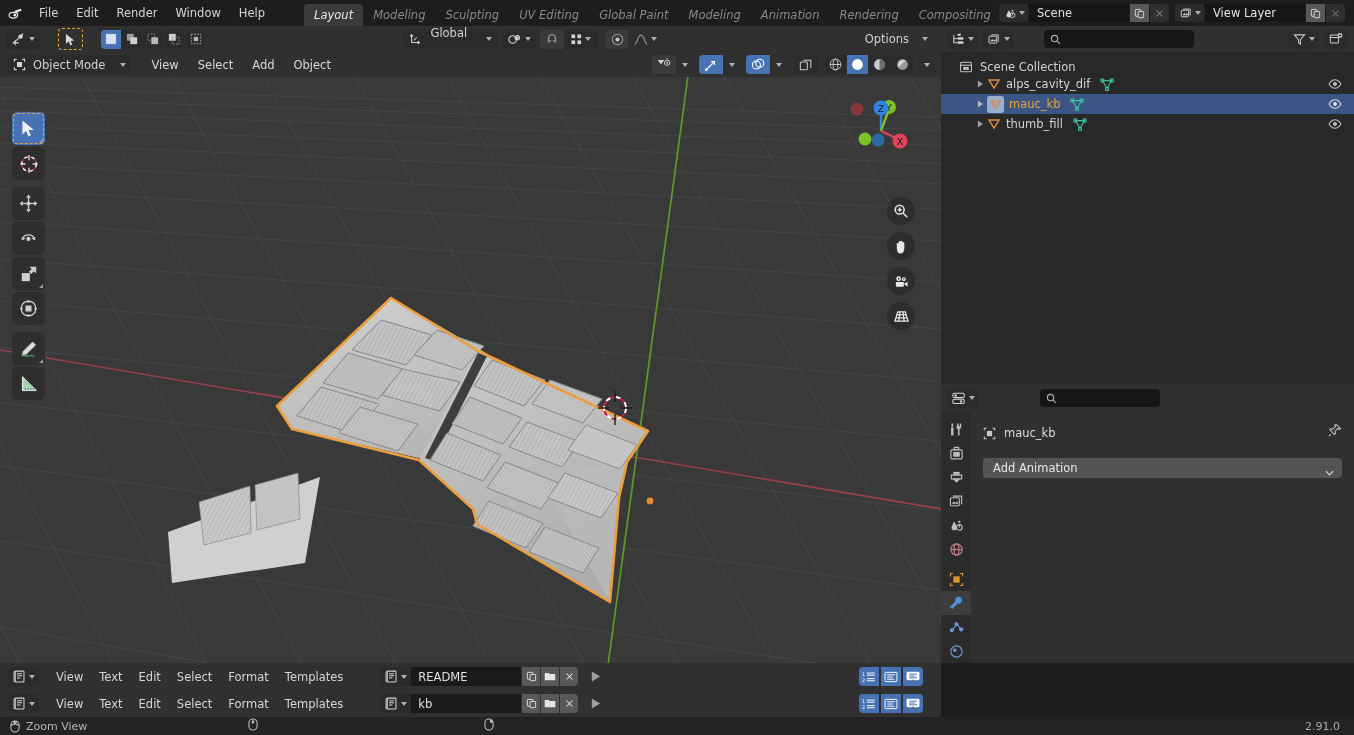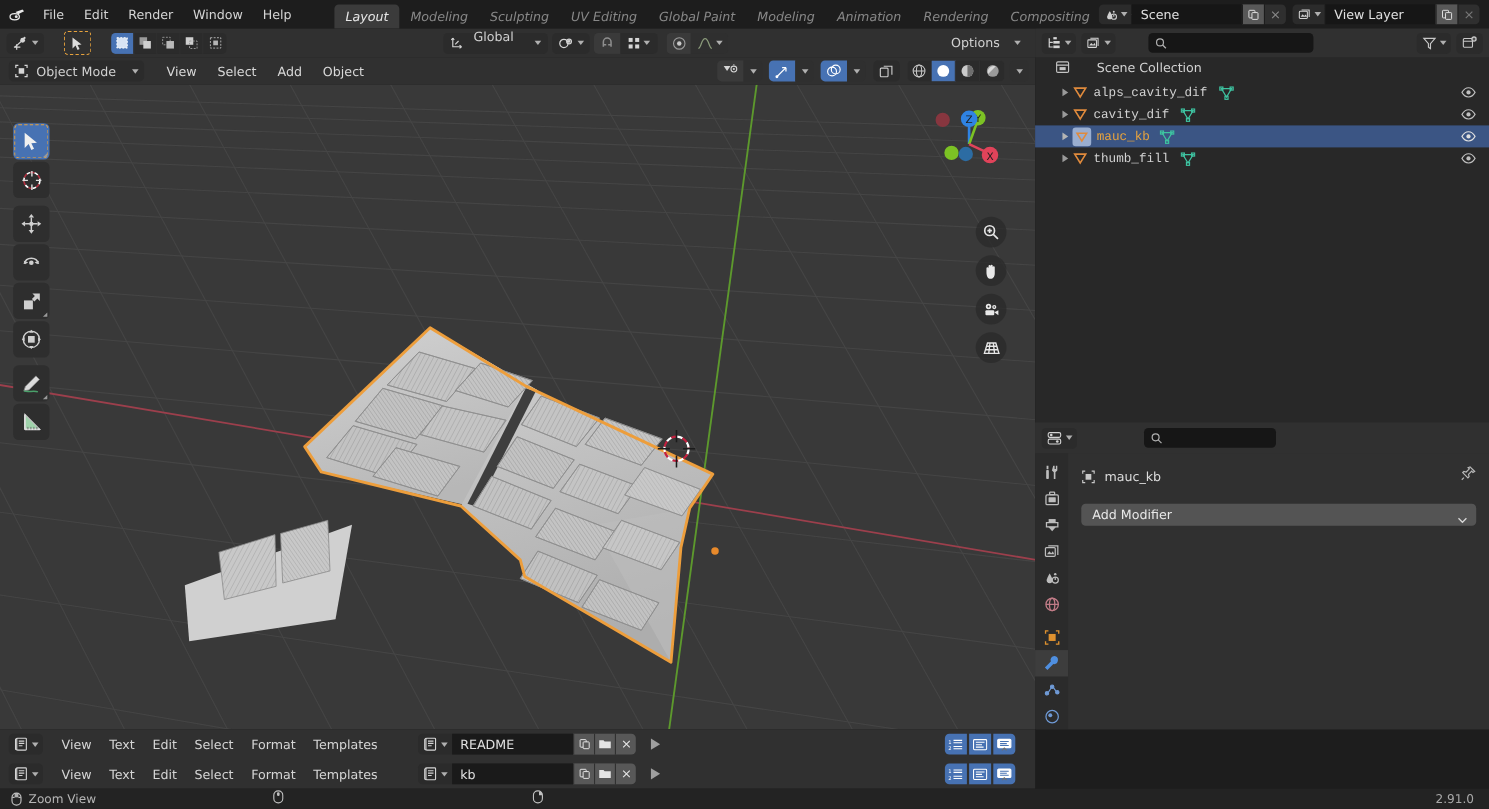--- a/index.html
+++ b/index.html
@@ -107,28 +107,28 @@
   .outliner { position:absolute; left:941px; top:26px; width:413px; height:358px; background:#282828; }
   .ol-header {
     height:26px; background:#303030; display:flex; align-items:center; padding:0 6px; gap:5px;
   }
   .search-box {
     background:#161616; border-radius:4px; height:18px; flex:0 0 150px; display:flex;
     align-items:center; padding:0 6px; gap:4px; color:#808080; font-size:11px;
   }
   .ol-rows { padding-top:2px; }
   .ol-row {
-    height:20px; display:flex; align-items:center; padding-left:20px; gap:0; position:relative;font-family:Liberation Mono, monospace;
+    height:20px; display:flex; align-items:center; padding-left:32px; gap:0; position:relative;
   }
   .ol-row.sel { background:#3b5584; }
   .ol-row .tri { width:14px; display:flex; align-items:center; justify-content:center; }
   .ol-label { color:#d2d2d2; font-size:11.5px; margin-left:5px; white-space:nowrap; }
   .ol-row.sel .ol-label { color:#e8a33d; }
   .ol-eye { position:absolute; right:12px; top:3px; }
-  .coll-row { height:20px; display:flex; align-items:flex-start; padding-left:18px; gap:24px; }
+  .coll-row { height:20px; display:flex; align-items:flex-end; padding-left:18px; gap:7px; }
 
   
   .props { position:absolute; left:941px; top:384px; width:413px; height:279px; background:#303030; }
   .props-header {
     height:28px; background:#303030; display:flex; align-items:center; padding:0 6px; gap:8px;
   }
   .props-tabs {
     position:absolute; left:0; top:28px; width:30px; bottom:0; background:#2b2b2b;
     display:flex; flex-direction:column; align-items:center; padding-top:6px;
   }
@@ -806,43 +806,20 @@
               <rect x="6.4" y="11" width="3.2" height="3.2"></rect>
             </g>
           </svg>
         <span class="ol-eye"><svg width="14" height="14" viewBox="0 0 16 16" fill="none" stroke="#c0c0c0" stroke-width="1.2">
               <path d="M1.2 8 C3.2 4.6 5.4 3.2 8 3.2 S12.8 4.6 14.8 8 C12.8 11.4 10.6 12.8 8 12.8 S3.2 11.4 1.2 8z"></path>
               <circle cx="8" cy="8" r="2.2" fill="#c0c0c0" stroke="none"></circle>
             </svg></span>
       </div>
 
 
-      <div class="ol-row">
-        <span class="tri">
-            <svg width="7" height="8" viewBox="0 0 8 9" fill="#9a9a9a">
-              <path d="M1 0.5 L7 4.5 L1 8.5 Z"></path>
-            </svg>
-          </span>
-        <svg width="14" height="14" viewBox="0 0 16 16">
-            <path d="M2.3 3.5 L13.7 3.5 L8 12.8 Z" fill="none" stroke="#e08a3c" stroke-width="1.7"></path>
-          </svg>
-        <span class="ol-label">cavity_dif</span>
-        <svg width="14" height="13" viewBox="0 0 16 15" style="margin-left:10px">
-            <g fill="none" stroke="#3ec2a0" stroke-width="1.25">
-              <path d="M2.6 3 L13.4 3 L8 11.8 Z"></path>
-              <rect x="1" y="1.3" width="3.2" height="3.2"></rect>
-              <rect x="11.8" y="1.3" width="3.2" height="3.2"></rect>
-              <rect x="6.4" y="11" width="3.2" height="3.2"></rect>
-            </g>
-          </svg>
-        <span class="ol-eye"><svg width="14" height="14" viewBox="0 0 16 16" fill="none" stroke="#c0c0c0" stroke-width="1.2">
-              <path d="M1.2 8 C3.2 4.6 5.4 3.2 8 3.2 S12.8 4.6 14.8 8 C12.8 11.4 10.6 12.8 8 12.8 S3.2 11.4 1.2 8z"></path>
-              <circle cx="8" cy="8" r="2.2" fill="#c0c0c0" stroke="none"></circle>
-            </svg></span>
-      </div>
 
       <div class="ol-row sel">
         <span class="tri">
             <svg width="7" height="8" viewBox="0 0 8 9" fill="#b5b5b5">
               <path d="M1 0.5 L7 4.5 L1 8.5 Z"></path>
             </svg>
           </span>
         <span style="background:#9aaed0;border-radius:3px;width:17px;height:17px;display:flex;align-items:center;justify-content:center;">
           <svg width="13" height="13" viewBox="0 0 16 16">
               <path d="M2.6 3.8 L13.4 3.8 L8 12.5 Z" fill="none" stroke="#e08a3c" stroke-width="1.7"></path>
@@ -991,21 +968,21 @@
         </svg>
         <span class="obj-name">mauc_kb</span>
         <span style="position:absolute;right:0;top:1px;">
           <svg width="14" height="14" viewBox="0 0 16 16" fill="none" stroke="#b8b8b8" stroke-width="1.25">
               <path d="M9.6 1.6 l4.8 4.8 -1.8 1 -1.3-1.3 -3.3 3.3 .6 2.4 -1.2 1.2 -5.4-5.4 1.2-1.2 2.4 .6 3.3-3.3 -1.3-1.3z"></path>
               <path d="M3.2 12.8 L1 15"></path>
             </svg>
         </span>
       </div>
       <div class="addmod">
-        <span>Add Modifier</span>
+        <span>Add Animation</span>
         <span class="chev2">
           <svg width="9" height="6" viewBox="0 0 10 6" fill="none" stroke="#d8d8d8" stroke-width="1.3">
               <path d="M1 1 L5 5 L9 1"></path>
             </svg>
         </span>
       </div>
     </div>
   </div>
 
   <div class="texted te1">

